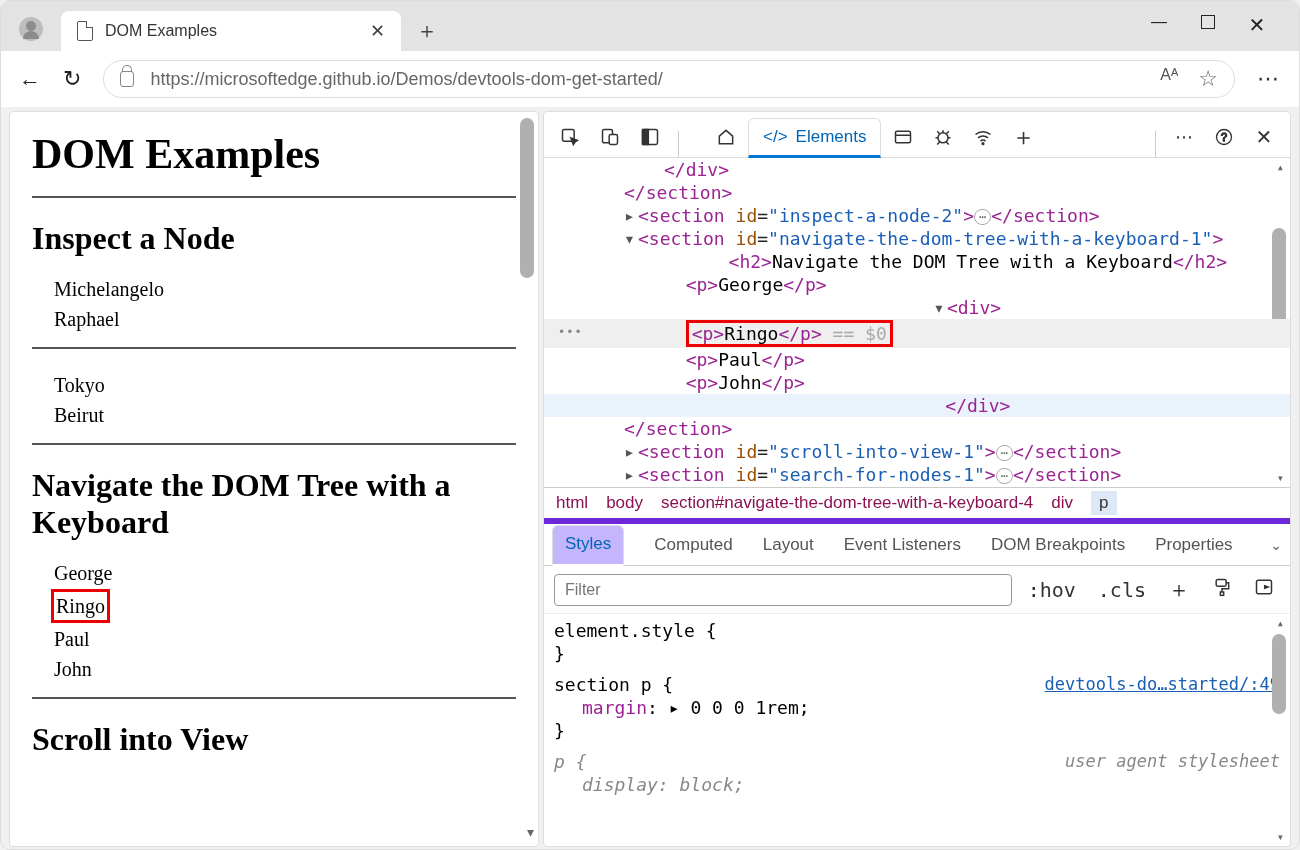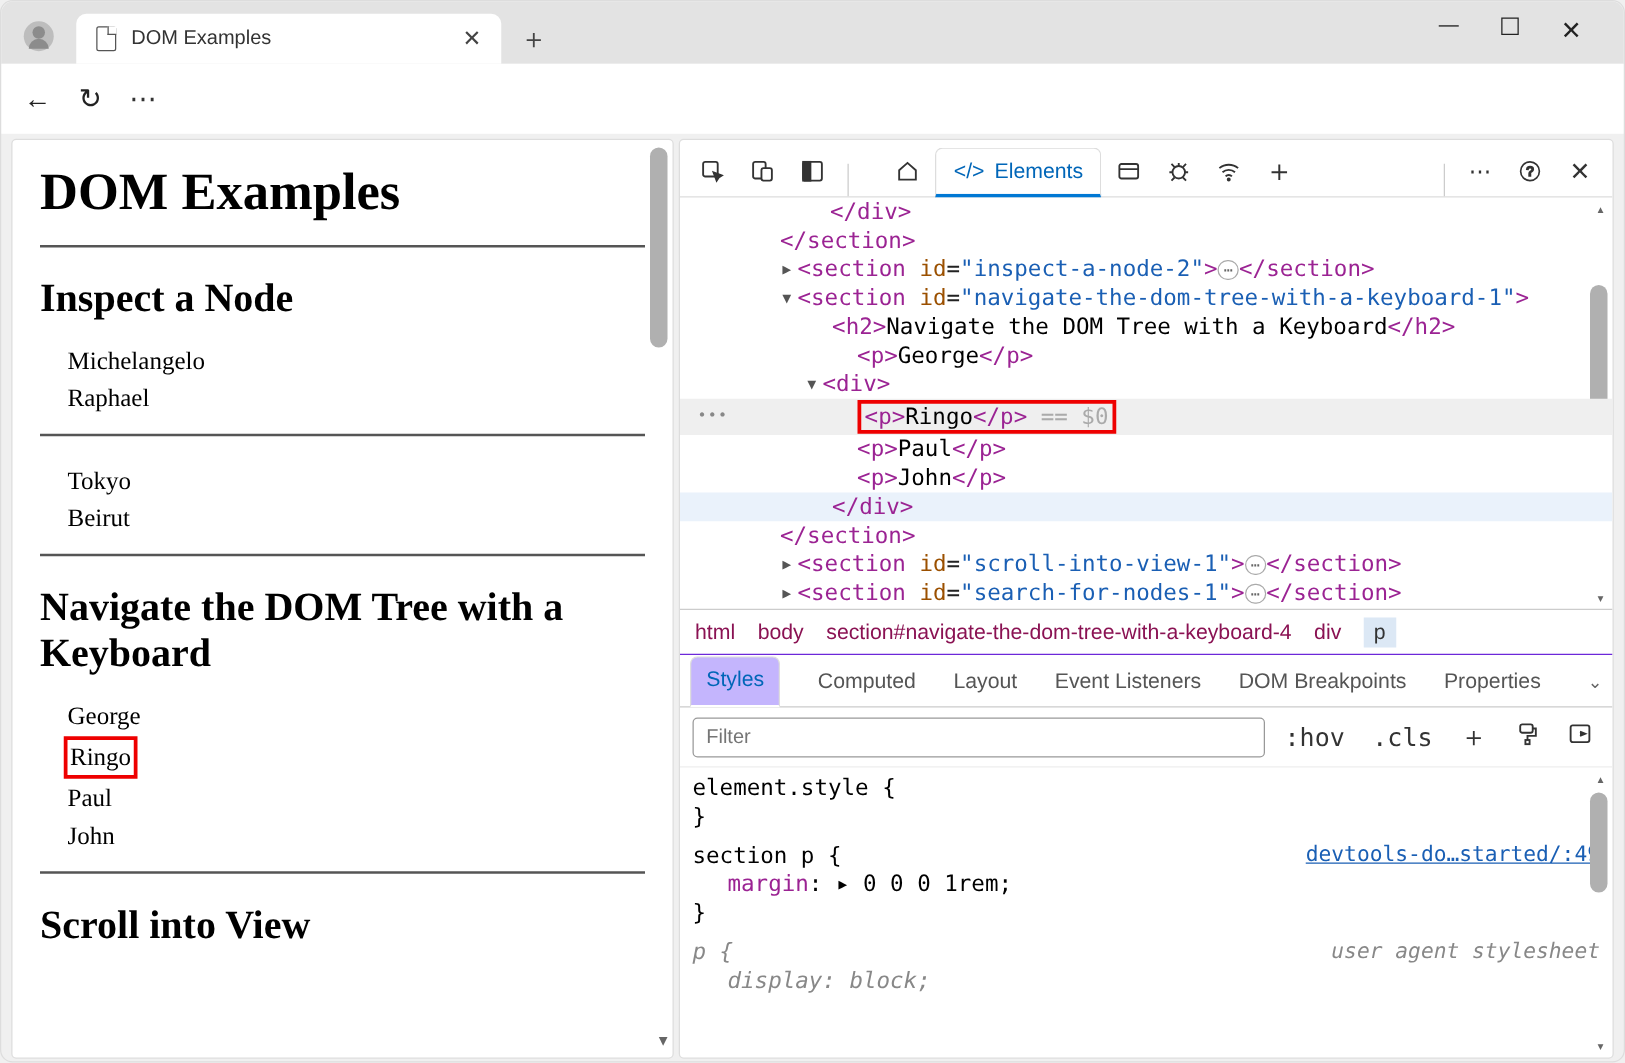--- a/index.html
+++ b/index.html
@@ -63,23 +63,23 @@
   .dom .tag { color:#9b2393;}
   .dom .attr { color:#9b5000;}
   .dom .val { color:#1a5fb4;}
   .dom .txt { color:#000;}
   .dom .dots { display:inline-block; border:1px solid #aaa; border-radius:8px; padding:0 4px; font-size:12px; line-height:14px; color:#666; vertical-align:middle;}
   .dom .selrow { background:#efefef; position:relative;}
   .dom .selrow::before{content:"•••"; position:absolute; left:14px; color:#888; font-size:12px; letter-spacing:1px; top:6px;}
   .dom .hl-red { border:3px solid #e00; padding:0 3px; display:inline-block;}
   .dom .var { color:#aaa;}
   .dom .hov { background:#eaf2fb;}
-  .indent1{padding-left:80px!important;} .indent2{padding-left:100px!important;} .indent3{padding-left:120px!important;}
-
-  .crumbs { height:36px; border-bottom:1px solid #6d28d9; display:flex; align-items:center; padding:0 12px; gap:18px; font-size:17px; color:#8a1253;}
+  .indent1{padding-left:80px!important;} .indent2{padding-left:100px!important;text-align:center;} .indent3{padding-left:120px!important;}
+
+  .crumbs { height:36px; border-bottom:6px solid #6d28d9; display:flex; align-items:center; padding:0 12px; gap:18px; font-size:17px; color:#8a1253;}
   .crumbs span{cursor:pointer;}
   .crumbs .active{ background:#dce8f5; padding:2px 8px; color:#333;}
 
   
   .styles-tabs { height:42px; display:flex; align-items:center; padding:0 8px; gap:30px; border-bottom:1px solid #ccc; font-size:17px; color:#555;}
   .styles-tabs .active{ color:#0066b8; font-weight:500; background:#c4b5fd; border:1px solid #ddd; border-bottom:2px solid #fff; padding:8px 12px 10px 12px; border-radius:6px 6px 0 0; position:relative; top:1px;}
   .styles-tools { height:48px; display:flex; align-items:center; padding:0 10px; gap:10px; border-bottom:1px solid #eee;}
   .filter { flex:1; height:32px; border:1px solid #999; border-radius:4px; padding:0 10px; font-size:16px; color:#777;}
   .stbtn { font-family:Consolas,monospace; font-size:20px; color:#333; padding:4px 6px; cursor:pointer;}
   .styles-body { flex:1; font-family:Consolas,monospace; font-size:18px; padding:4px 10px; position:relative; overflow:hidden;}
@@ -106,20 +106,28 @@
   <div class="win-controls">
     <span class="win-btn">—</span>
     <span class="win-btn square"></span>
     <span class="win-btn x">✕</span>
   </div>
 </div>
 
 <div class="toolbar">
   <span class="nav-btn">←</span>
   <span class="nav-btn">↻</span>
+  <div class="addr">
+    <span class="lock"></span>
+    <span>https://microsoftedge.github.io/Demos/devtools-dom-get-started/</span>
+    <span class="addr-right">
+      <span style="font-size:16px;">Aᴬ</span>
+      <span class="star">☆</span>
+    </span>
+  </div>
   <span class="more">⋯</span>
 </div>
 
 <div class="split">
 
   <div class="page-pane">
     <div class="page-scroll"></div>
     <div class="page-scroll-down">▾</div>
     <div class="page-content">
       <h1>DOM Examples</h1>

